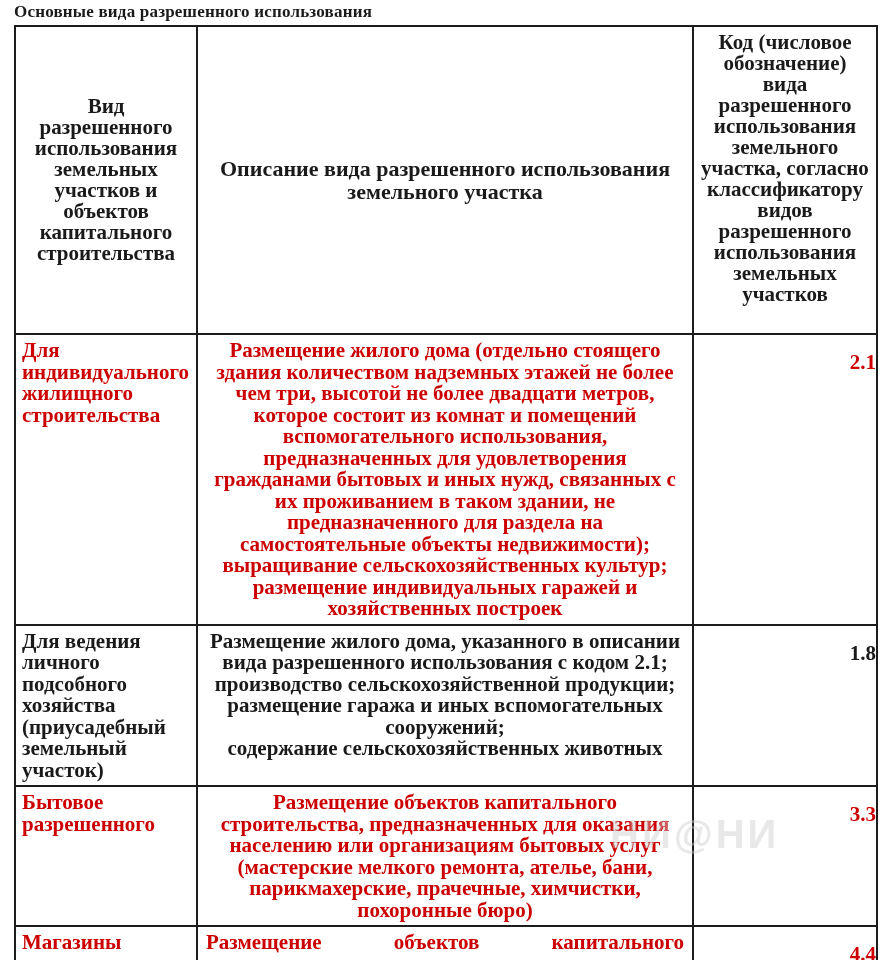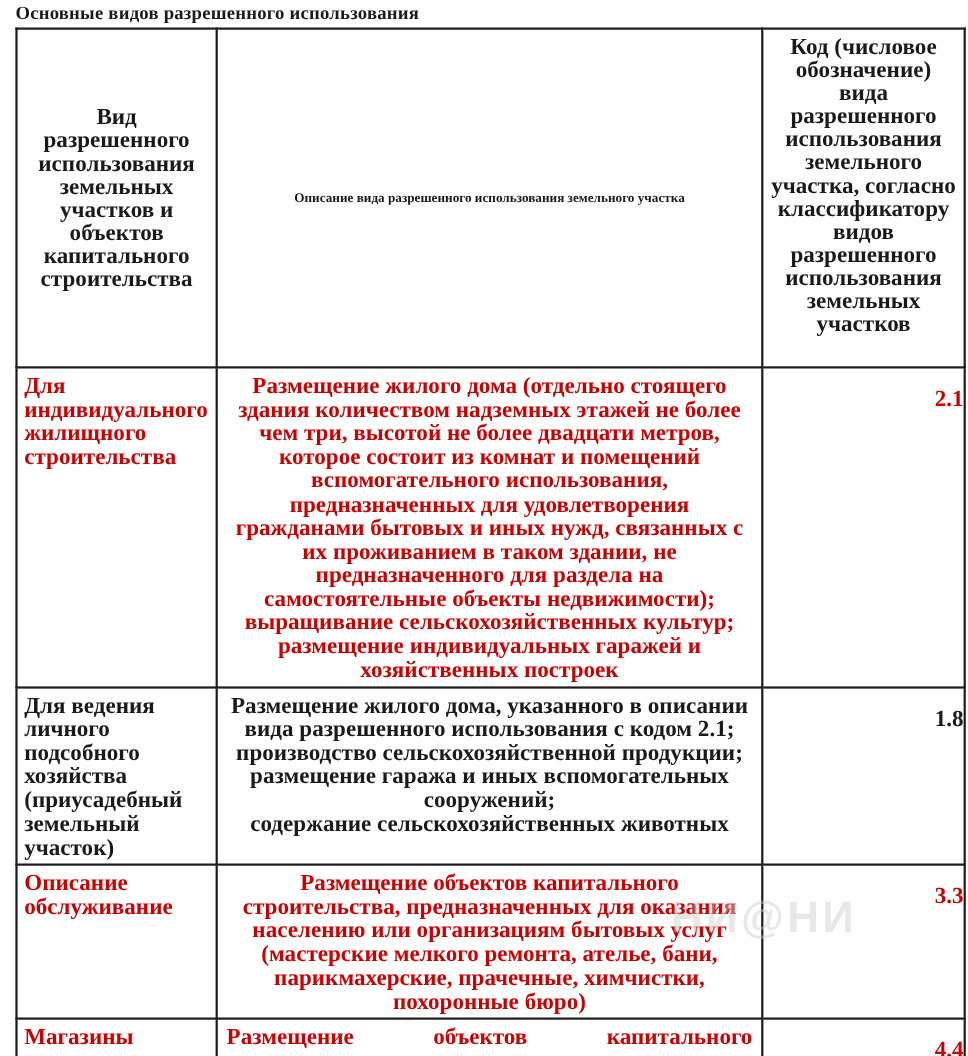--- a/index.html
+++ b/index.html
@@ -37,21 +37,21 @@
     font-size:21px;
     font-weight:bold;
   }
   th{
     text-align:center;
     line-height:21px;
     padding:4px 6px;
   }
   thead tr{ height:308px; }
   th.h1{ vertical-align:middle; }
-  th.h2{ vertical-align:middle; font-size:12px; line-height:23px; }
+  th.h2{ vertical-align:middle; font-size:22px; line-height:23px; }
   th.h3{ vertical-align:top; padding-top:5px; }
   tbody td{
     vertical-align:top;
     line-height:21.5px;
   }
   td.cell-type{
     padding:5px 4px 4px 6px;
     text-align:left;
   }
   td.cell-desc{
@@ -80,21 +80,21 @@
     letter-spacing:3px;
     color:rgba(205,205,205,0.45);
     pointer-events:none;
     user-select:none;
   }
 </style>
 </head>
 <body>
 
 <div class="page">
-  <div class="doc-title">Основные видов разрешенного использования</div>
+  <div class="doc-title">Основные вида разрешенного использования</div>
 
   <table>
     <colgroup>
       <col class="c1">
         <col class="c2">
         <col class="c3">
     </colgroup>
     <thead>
       <tr>
         <th class="h1">Вид разрешенного использования земельных участков и объектов капитального строительства</th>
@@ -112,21 +112,21 @@
       </tr>
       <tr>
         <td class="cell-type" data-clr="black">Для ведения личного подсобного хозяйства (приусадебный земельный участок)</td>
         <td class="cell-desc" data-clr="black">Размещение жилого дома, указанного в описании вида разрешенного использования с кодом 2.1;
 производство сельскохозяйственной продукции;
 размещение гаража и иных вспомогательных сооружений;
 содержание сельскохозяйственных животных</td>
         <td class="cell-code" data-clr="black">1.8</td>
       </tr>
       <tr>
-        <td class="cell-type" data-clr="red">Описание обслуживание</td>
+        <td class="cell-type" data-clr="red">Бытовое разрешенного</td>
         <td class="cell-desc" data-clr="red">Размещение объектов капитального строительства, предназначенных для оказания населению или организациям бытовых услуг (мастерские мелкого ремонта, ателье, бани, парикмахерские, прачечные, химчистки, похоронные бюро)</td>
         <td class="cell-code" data-clr="red">3.3</td>
       </tr>
       <tr>
         <td class="cell-type" data-clr="red">Магазины</td>
         <td class="cell-desc justify" data-clr="red">Размещение объектов капитального строительства, предназначенных для продажи товаров, торговая площадь которых составляет до 5000 кв. м</td>
         <td class="cell-code" data-clr="red">4.4</td>
       </tr>
     </tbody>
   </table>

